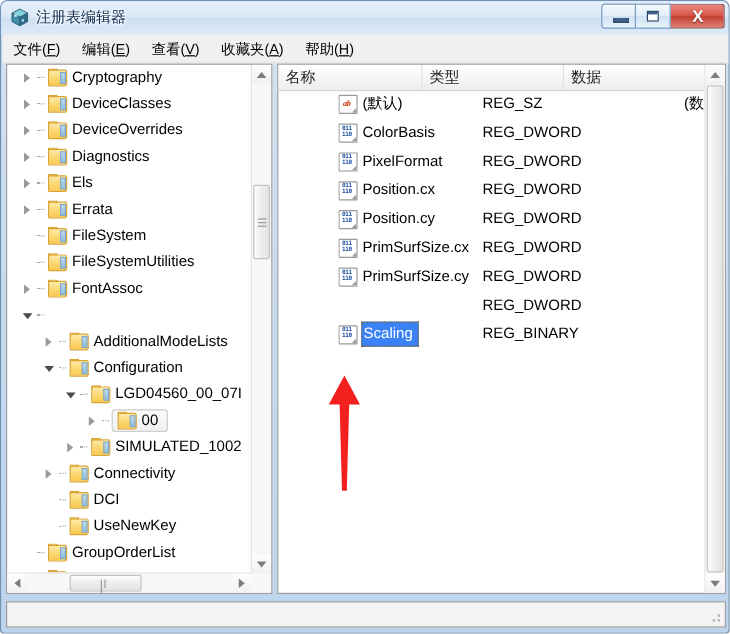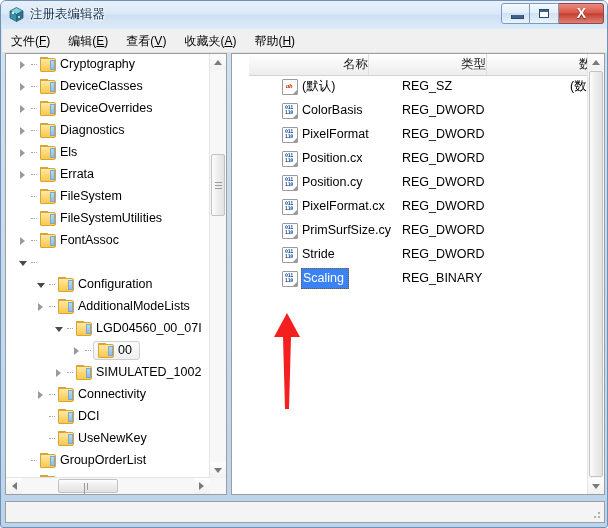--- a/index.html
+++ b/index.html
@@ -176,24 +176,23 @@
     position:absolute;top:1px;height:14px;box-sizing:border-box;
     background:linear-gradient(180deg,#fdfdfd 0%,#eeeeee 45%,#e2e2e2 100%);
     border:1px solid #c2c2c2;border-radius:2px;
   }
   .hs-grip{position:absolute;top:3px;left:50%;margin-left:-4px;width:8px;height:7px;}
   .hs-grip i{float:left;width:1px;height:7px;background:#9b9b9b;margin-right:2px;}
   .corner-box{position:absolute;right:0;bottom:0;width:16px;height:16px;background:#f7f7f7;}
 
   
   .hdr{
-    position:absolute;left:17px;top:0;right:0;height:21px;
+    position:absolute;left:0;top:0;right:0;height:21px;
     background:linear-gradient(180deg,#ffffff 0%,#f6f6f6 50%,#ededed 100%);
     border-bottom:1px solid #d4d4d4;
-    text-align:right;
   }
   .hcell{
     position:absolute;top:0;height:21px;line-height:20px;
     font-size:12.5px;color:#1f1f1f;padding-left:6px;box-sizing:border-box;
     border-right:1px solid #e0e0e0;
     white-space:nowrap;cursor:default;
   }
   .rows{position:absolute;left:0;top:21px;right:16px;bottom:0;overflow:hidden;padding-left:48px;}
   .row{position:relative;height:24px;line-height:24px;white-space:nowrap;cursor:default;}
   .c-name{position:absolute;left:2px;top:0;width:118px;overflow:hidden;}
@@ -286,22 +285,22 @@
           <div class="tnode"><span style="display:inline-block;width:10px;height:22px;vertical-align:top;"></span><span class="tw col"></span><span class="dots"></span><span class="lbl"><span class="folder"><span class="ft"></span><span class="fb"></span><span class="fs"></span></span><span>Cryptography</span></span></div>
           <div class="tnode"><span style="display:inline-block;width:10px;height:22px;vertical-align:top;"></span><span class="tw col"></span><span class="dots"></span><span class="lbl"><span class="folder"><span class="ft"></span><span class="fb"></span><span class="fs"></span></span><span>DeviceClasses</span></span></div>
           <div class="tnode"><span style="display:inline-block;width:10px;height:22px;vertical-align:top;"></span><span class="tw col"></span><span class="dots"></span><span class="lbl"><span class="folder"><span class="ft"></span><span class="fb"></span><span class="fs"></span></span><span>DeviceOverrides</span></span></div>
           <div class="tnode"><span style="display:inline-block;width:10px;height:22px;vertical-align:top;"></span><span class="tw col"></span><span class="dots"></span><span class="lbl"><span class="folder"><span class="ft"></span><span class="fb"></span><span class="fs"></span></span><span>Diagnostics</span></span></div>
           <div class="tnode"><span style="display:inline-block;width:10px;height:22px;vertical-align:top;"></span><span class="tw col"></span><span class="dots"></span><span class="lbl"><span class="folder"><span class="ft"></span><span class="fb"></span><span class="fs"></span></span><span>Els</span></span></div>
           <div class="tnode"><span style="display:inline-block;width:10px;height:22px;vertical-align:top;"></span><span class="tw col"></span><span class="dots"></span><span class="lbl"><span class="folder"><span class="ft"></span><span class="fb"></span><span class="fs"></span></span><span>Errata</span></span></div>
           <div class="tnode"><span style="display:inline-block;width:10px;height:22px;vertical-align:top;"></span><span class="tw"></span><span class="dots"></span><span class="lbl"><span class="folder"><span class="ft"></span><span class="fb"></span><span class="fs"></span></span><span>FileSystem</span></span></div>
           <div class="tnode"><span style="display:inline-block;width:10px;height:22px;vertical-align:top;"></span><span class="tw"></span><span class="dots"></span><span class="lbl"><span class="folder"><span class="ft"></span><span class="fb"></span><span class="fs"></span></span><span>FileSystemUtilities</span></span></div>
           <div class="tnode"><span style="display:inline-block;width:10px;height:22px;vertical-align:top;"></span><span class="tw col"></span><span class="dots"></span><span class="lbl"><span class="folder"><span class="ft"></span><span class="fb"></span><span class="fs"></span></span><span>FontAssoc</span></span></div>
           <div class="tnode"><span style="display:inline-block;width:10px;height:22px;vertical-align:top;"></span><span class="tw open"></span><span class="dots"></span></div>
+          <div class="tnode"><span style="display:inline-block;width:28px;height:22px;vertical-align:top;"></span><span class="tw col"></span><span class="dots"></span><span class="lbl"><span class="folder"><span class="ft"></span><span class="fb"></span><span class="fs"></span></span><span>AdditionalModeLists</span></span></div>
           <div class="tnode"><span style="display:inline-block;width:28px;height:22px;vertical-align:top;"></span><span class="tw open"></span><span class="dots"></span><span class="lbl"><span class="folder"><span class="ft"></span><span class="fb"></span><span class="fs"></span></span><span>Configuration</span></span></div>
-          <div class="tnode"><span style="display:inline-block;width:28px;height:22px;vertical-align:top;"></span><span class="tw col"></span><span class="dots"></span><span class="lbl"><span class="folder"><span class="ft"></span><span class="fb"></span><span class="fs"></span></span><span>AdditionalModeLists</span></span></div>
           <div class="tnode"><span style="display:inline-block;width:46px;height:22px;vertical-align:top;"></span><span class="tw open"></span><span class="dots"></span><span class="lbl"><span class="folder"><span class="ft"></span><span class="fb"></span><span class="fs"></span></span><span>LGD04560_00_07I</span></span></div>
           <div class="tnode sel-box"><span style="display:inline-block;width:64px;height:22px;vertical-align:top;"></span><span class="tw col"></span><span class="dots"></span><span class="lbl"><span class="folder"><span class="ft"></span><span class="fb"></span><span class="fs"></span></span><span>00</span></span></div>
           <div class="tnode"><span style="display:inline-block;width:46px;height:22px;vertical-align:top;"></span><span class="tw col"></span><span class="dots"></span><span class="lbl"><span class="folder"><span class="ft"></span><span class="fb"></span><span class="fs"></span></span><span>SIMULATED_1002</span></span></div>
           <div class="tnode"><span style="display:inline-block;width:28px;height:22px;vertical-align:top;"></span><span class="tw col"></span><span class="dots"></span><span class="lbl"><span class="folder"><span class="ft"></span><span class="fb"></span><span class="fs"></span></span><span>Connectivity</span></span></div>
           <div class="tnode"><span style="display:inline-block;width:28px;height:22px;vertical-align:top;"></span><span class="tw"></span><span class="dots"></span><span class="lbl"><span class="folder"><span class="ft"></span><span class="fb"></span><span class="fs"></span></span><span>DCI</span></span></div>
           <div class="tnode"><span style="display:inline-block;width:28px;height:22px;vertical-align:top;"></span><span class="tw"></span><span class="dots"></span><span class="lbl"><span class="folder"><span class="ft"></span><span class="fb"></span><span class="fs"></span></span><span>UseNewKey</span></span></div>
           <div class="tnode"><span style="display:inline-block;width:10px;height:22px;vertical-align:top;"></span><span class="tw"></span><span class="dots"></span><span class="lbl"><span class="folder"><span class="ft"></span><span class="fb"></span><span class="fs"></span></span><span>GroupOrderList</span></span></div>
           <div class="tnode"><span style="display:inline-block;width:10px;height:22px;vertical-align:top;"></span><span class="tw col"></span><span class="dots"></span><span class="lbl"><span class="folder"><span class="ft"></span><span class="fb"></span><span class="fs"></span></span><span>HAL</span></span></div>
         </div>
 
@@ -345,23 +344,23 @@
         <div class="hcell" style="left:120px;width:118px;">类型</div>
         <div class="hcell" style="left:238px;right:0;border-right:none;">数据</div>
       </div>
 
       <div class="rows" id="value-rows">
           <div class="row"><span class="c-name"><span class="vicon str"><span class="gl">ab</span></span><span class="txt"><span>(默认)</span></span></span><span class="c-type txt">REG_SZ</span><span class="c-data txt">(数值未设置)</span></div>
           <div class="row"><span class="c-name"><span class="vicon bin"><span class="gl">011<br>110</span></span><span class="txt"><span>ColorBasis</span></span></span><span class="c-type txt">REG_DWORD</span><span class="c-data txt">0x00000002 (2)</span></div>
           <div class="row"><span class="c-name"><span class="vicon bin"><span class="gl">011<br>110</span></span><span class="txt"><span>PixelFormat</span></span></span><span class="c-type txt">REG_DWORD</span><span class="c-data txt">0x00000015 (21)</span></div>
           <div class="row"><span class="c-name"><span class="vicon bin"><span class="gl">011<br>110</span></span><span class="txt"><span>Position.cx</span></span></span><span class="c-type txt">REG_DWORD</span><span class="c-data txt">0x00000000 (0)</span></div>
           <div class="row"><span class="c-name"><span class="vicon bin"><span class="gl">011<br>110</span></span><span class="txt"><span>Position.cy</span></span></span><span class="c-type txt">REG_DWORD</span><span class="c-data txt">0x00000000 (0)</span></div>
-          <div class="row"><span class="c-name"><span class="vicon bin"><span class="gl">011<br>110</span></span><span class="txt"><span>PixelFormat.cx</span></span></span><span class="c-type txt">REG_DWORD</span><span class="c-data txt">0x00000556 (1366)</span></div>
+          <div class="row"><span class="c-name"><span class="vicon bin"><span class="gl">011<br>110</span></span><span class="txt"><span>PrimSurfSize.cx</span></span></span><span class="c-type txt">REG_DWORD</span><span class="c-data txt">0x00000556 (1366)</span></div>
           <div class="row"><span class="c-name"><span class="vicon bin"><span class="gl">011<br>110</span></span><span class="txt"><span>PrimSurfSize.cy</span></span></span><span class="c-type txt">REG_DWORD</span><span class="c-data txt">0x00000300 (768)</span></div>
-          <div class="row"><span class="c-name"><span class="vicon bin"><span class="gl">011<br>110</span></span><span class="txt"><span>Stride</span></span></span><span class="c-type txt">REG_DWORD</span><span class="c-data txt">0x00001600 (5632)</span></div>
+          <div class="row"><span class="c-type txt">REG_DWORD</span><span class="c-data txt">0x00001600 (5632)</span></div>
           <div class="row selected"><span class="c-name"><span class="vicon bin"><span class="gl">011<br>110</span></span><span class="selwrap txt"><span>Scaling</span></span></span><span class="c-type txt">REG_BINARY</span><span class="c-data txt">(长度为零的二进制值)</span></div>
         </div>
 
       <div class="vscroll full">
         <div class="sb-arrow up">
             <i></i>
           </div>
         <div class="sb-thumb" style="top:17px;height:406px;"></div>
         <div class="sb-arrow down">
             <i></i>

